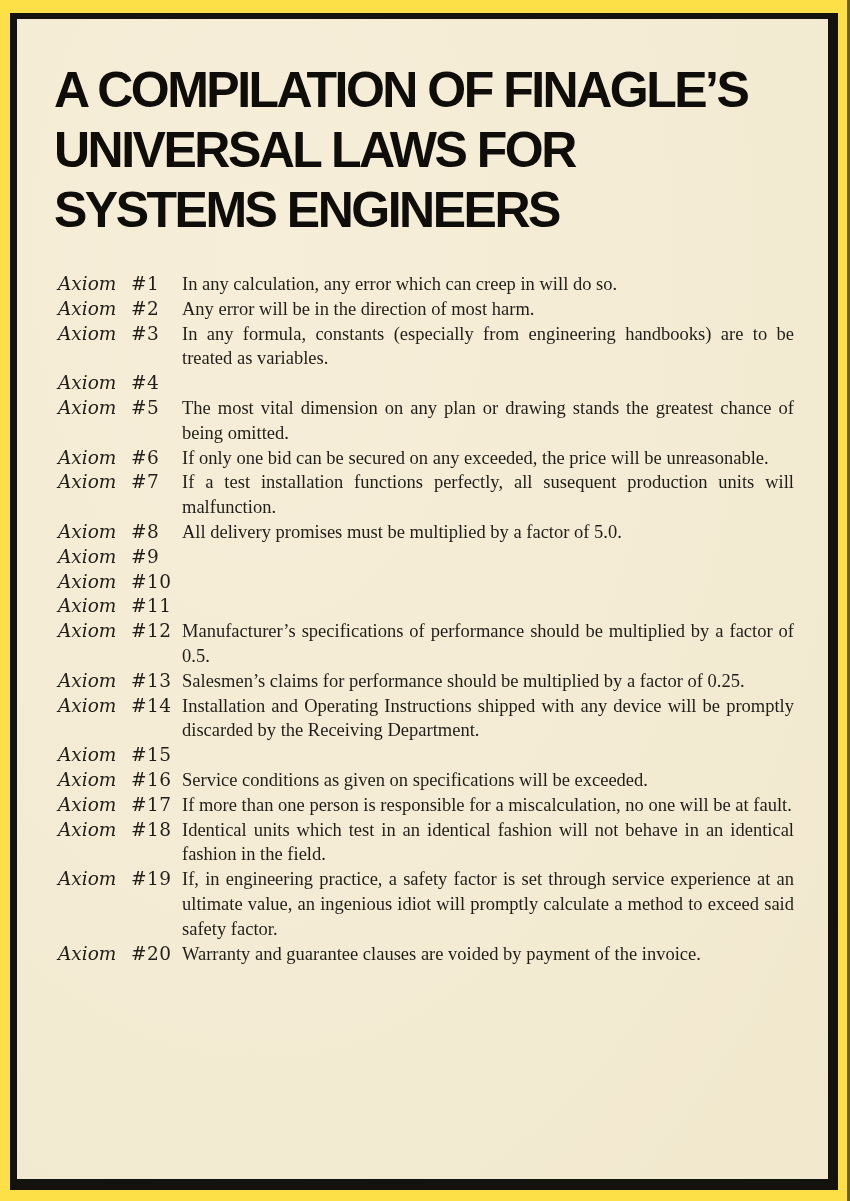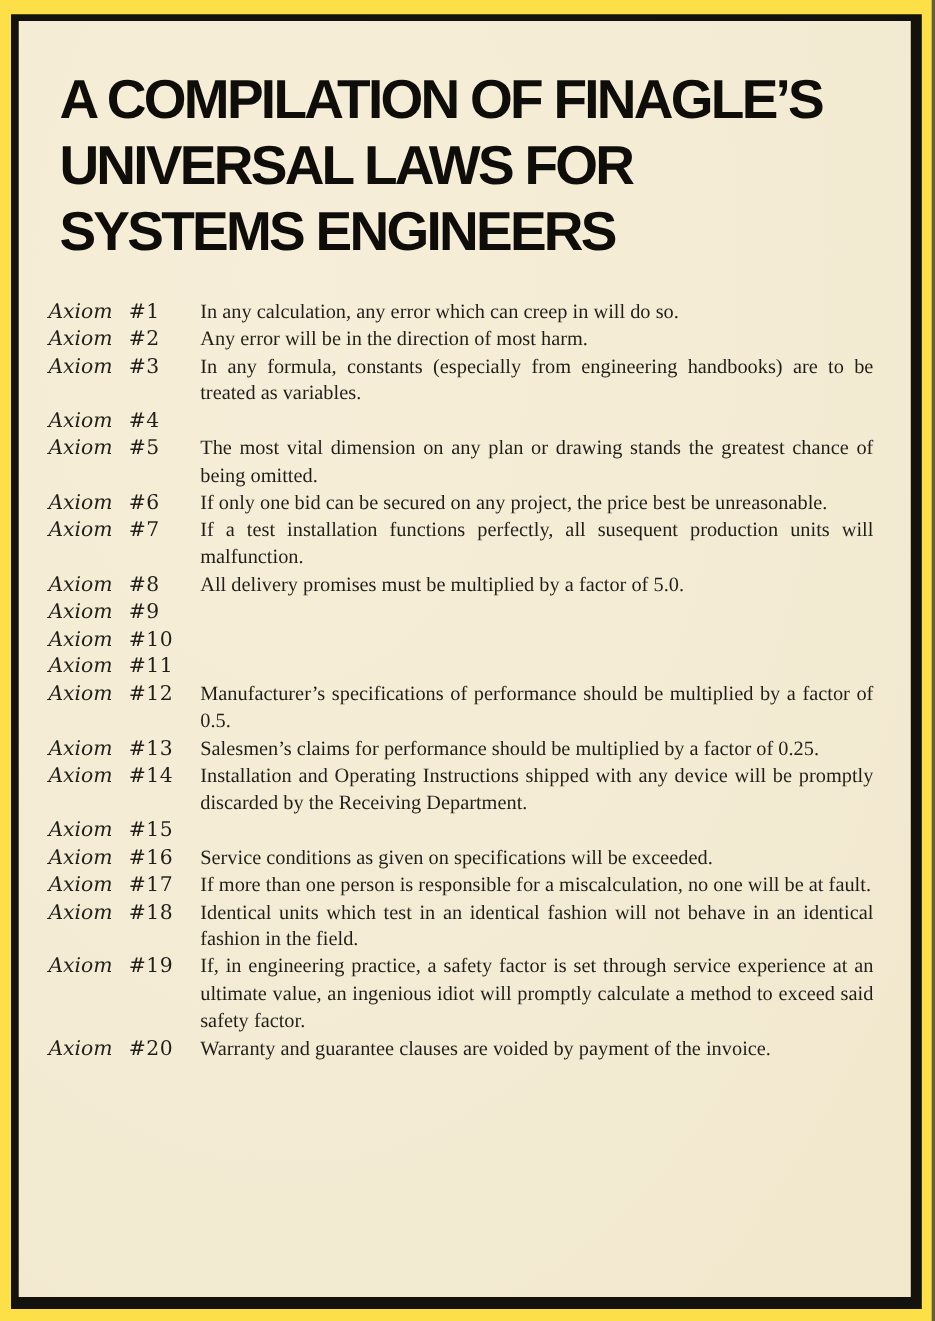--- a/index.html
+++ b/index.html
@@ -55,20 +55,21 @@
     line-height: 24.8px;
   }
   .ax-label {
     flex: 0 0 138px;
     display: flex;
     white-space: nowrap;
   }
   .ax-word {
     width: 73px;
     font-style: italic;
+    margin-left: 14px;
   }
   .ax-num {
     font-style: normal;
     letter-spacing: .5px;
   }
   .ax-text {
     flex: 1;
     text-align: justify;
     padding-right: 6px;
     font-family: Liberation Serif, serif;
@@ -119,21 +120,21 @@
       <span class="ax-num">#5</span>
     </div>
     <div class="ax-text">The most vital dimension on any plan or drawing stands the greatest chance of being omitted.</div>
   </div>
 
   <div class="axiom-row">
     <div class="ax-label">
       <span class="ax-word">Axiom</span>
       <span class="ax-num">#6</span>
     </div>
-    <div class="ax-text">If only one bid can be secured on any project, the price best be unreasonable.</div>
+    <div class="ax-text">If only one bid can be secured on any exceeded, the price will be unreasonable.</div>
   </div>
 
   <div class="axiom-row">
     <div class="ax-label">
       <span class="ax-word">Axiom</span>
       <span class="ax-num">#7</span>
     </div>
     <div class="ax-text">If a test installation functions perfectly, all susequent production units will malfunction.</div>
   </div>
 

